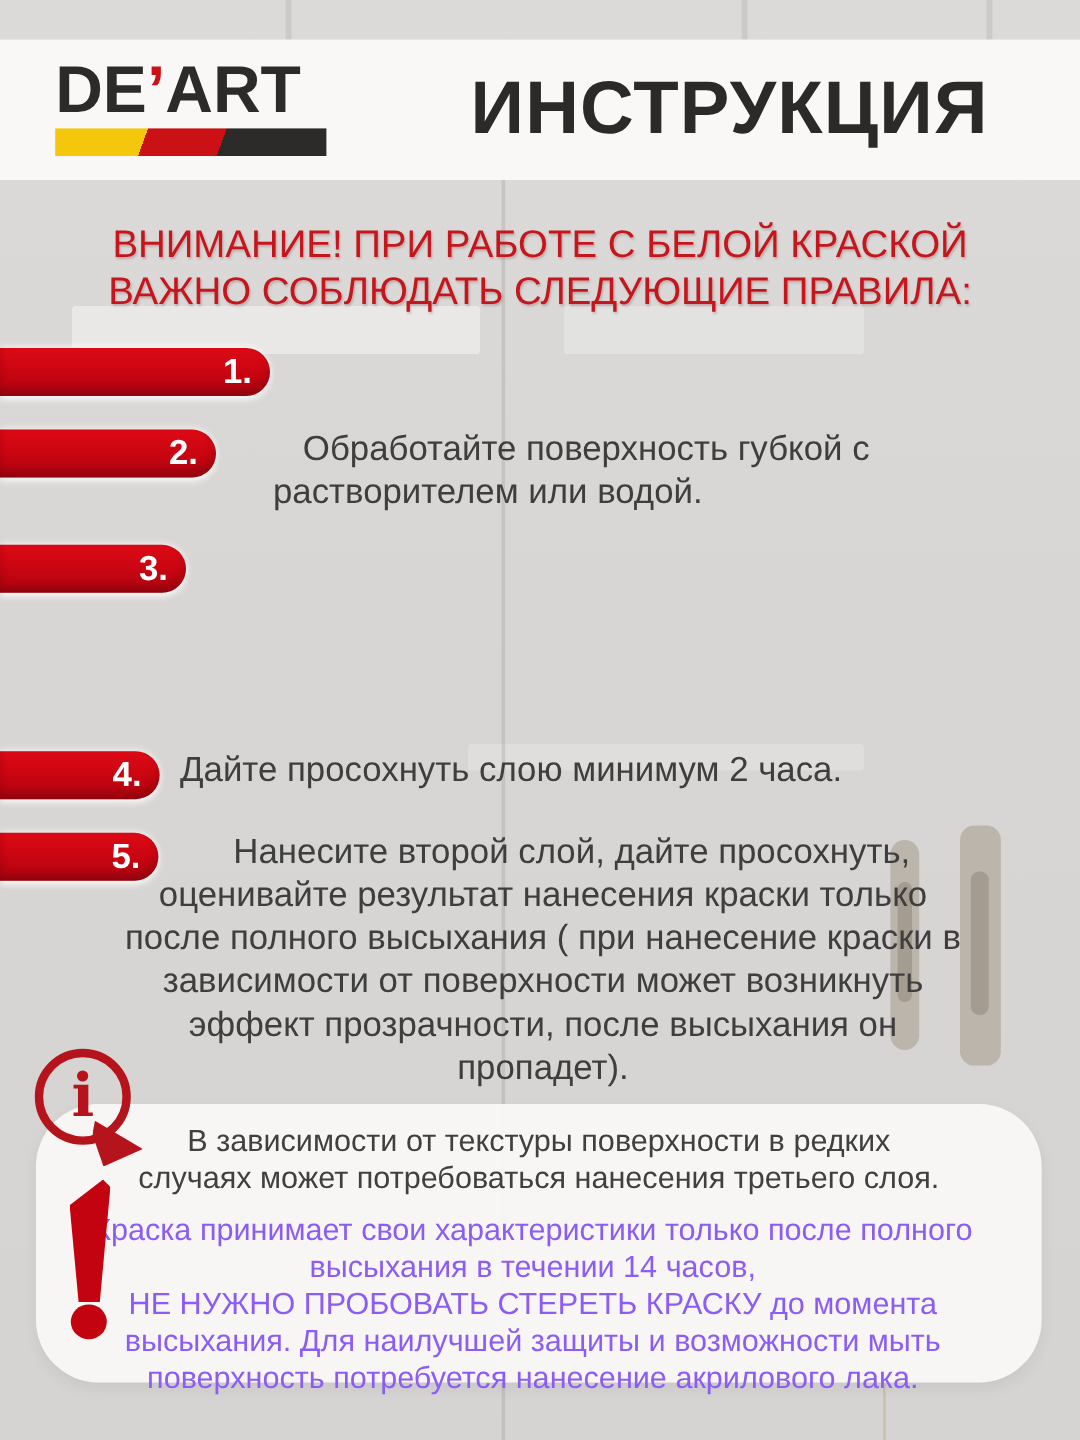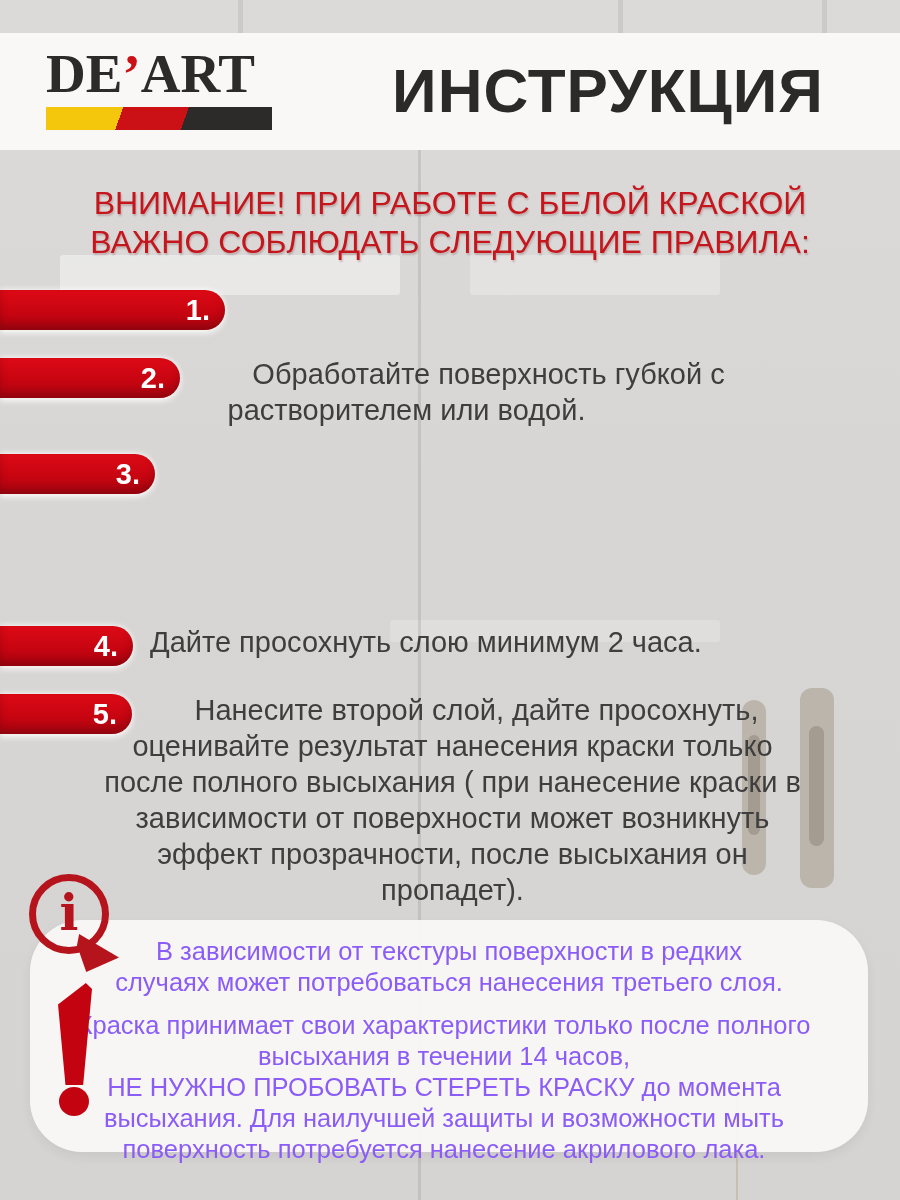--- a/index.html
+++ b/index.html
@@ -15,21 +15,21 @@
   .bg-seam-center{position:absolute;left:418px;top:150px;width:3px;height:1050px;background:rgba(110,105,100,.18);}
   .bg-seam-right{position:absolute;left:736px;top:930px;width:2px;height:270px;background:rgba(160,135,90,.28);}
   .bg-pane{position:absolute;background:rgba(255,255,255,.42);border-radius:3px;}
   .bg-handle{position:absolute;background:rgba(166,155,140,.55);border-radius:12px;}
   .bg-handle-inner{position:absolute;background:rgba(120,110,95,.35);border-radius:8px;}
   
   .header-band{
     position:absolute;left:0;top:33px;width:900px;height:117px;z-index:2;
     background:rgba(250,249,247,.96);
   }
-  .logo{position:absolute;left:46px;top:16px;width:226px;font-family:Liberation Serif, serif;}
+  .logo{position:absolute;left:46px;top:16px;width:226px;}
   .logo-text{font-size:55px;font-weight:900;letter-spacing:0px;color:#2d2b2a;line-height:50px;white-space:nowrap;}
   .logo-apos{color:#cc1114;}
   .logo-bar{
     margin-top:8px;width:226px;height:23px;
     background:linear-gradient(110deg,#f4c60c 0 33%,#cb1016 33% 61%,#2d2b2a 61% 100%);
   }
   .header-title{
     position:absolute;left:330px;right:14px;top:22px;text-align:center;
     font-size:62px;font-weight:900;color:#2b2a29;letter-spacing:1px;line-height:72px;white-space:nowrap;
   }
@@ -60,21 +60,21 @@
   .s4 .stext{text-align:left;padding:0;} .s4 .rspace{width:150px;}
   .s5 .stext{text-align:center;padding:0 90px 0 95px;} .s5 .rspace{width:48px;}
   
   .notes-panel{
     position:absolute;left:30px;top:920px;width:838px;height:232px;z-index:1;
     background:rgba(249,247,245,.97);border-radius:52px;
     box-shadow:0 5px 12px rgba(0,0,0,.06);
   }
   .info-text{
     margin:0;padding:16px 80px 0 80px;text-align:center;
-    font-size:25.5px;line-height:31px;color:#8b5cf6;
+    font-size:25.5px;line-height:31px;color:#404040;
   }
   .warning-text{
     margin:0;padding:12px 50px 0 40px;text-align:center;
     font-size:25.5px;line-height:31px;color:#8b5cf6;
   }
   .warning-text .part2{display:block;}
   
   .info-icon{position:absolute;left:25px;top:872px;width:100px;height:115px;z-index:3;}
   .info-circle{
     position:absolute;left:4px;top:2px;width:66px;height:66px;border:7px solid #b6141c;border-radius:50%;

